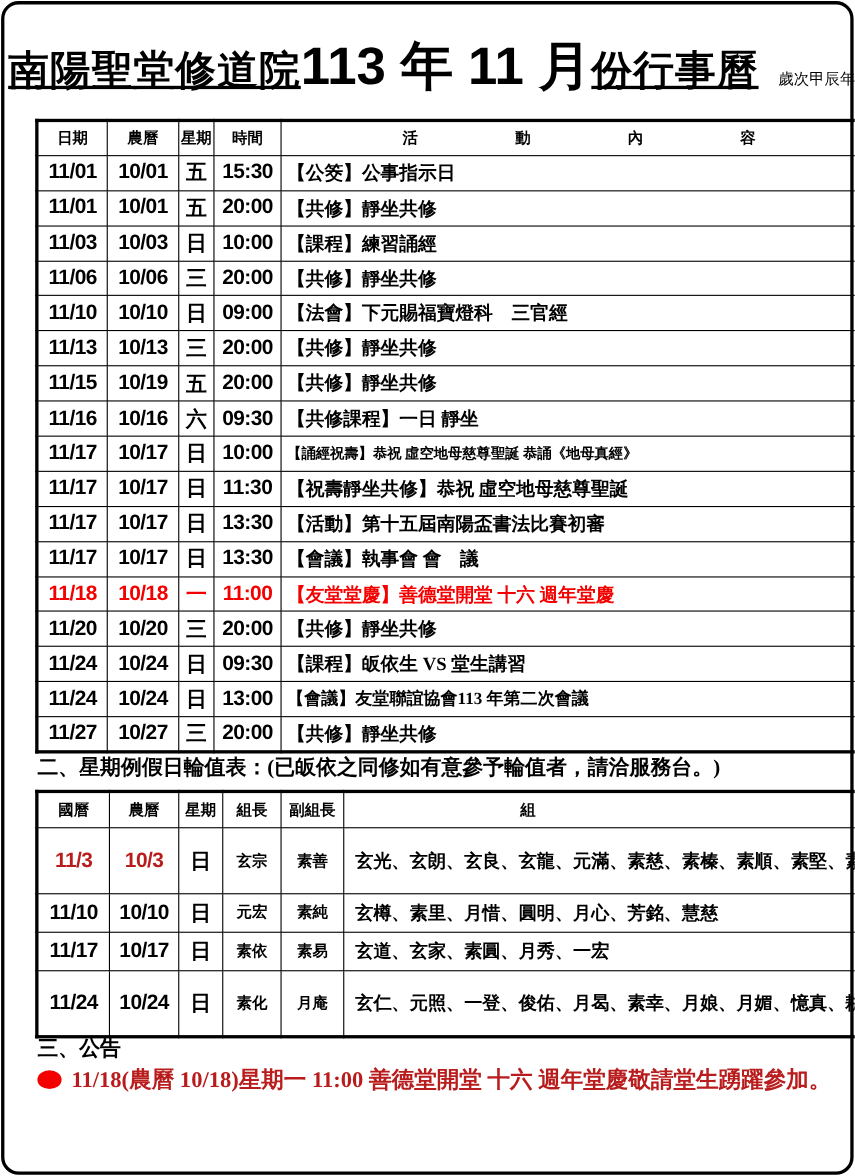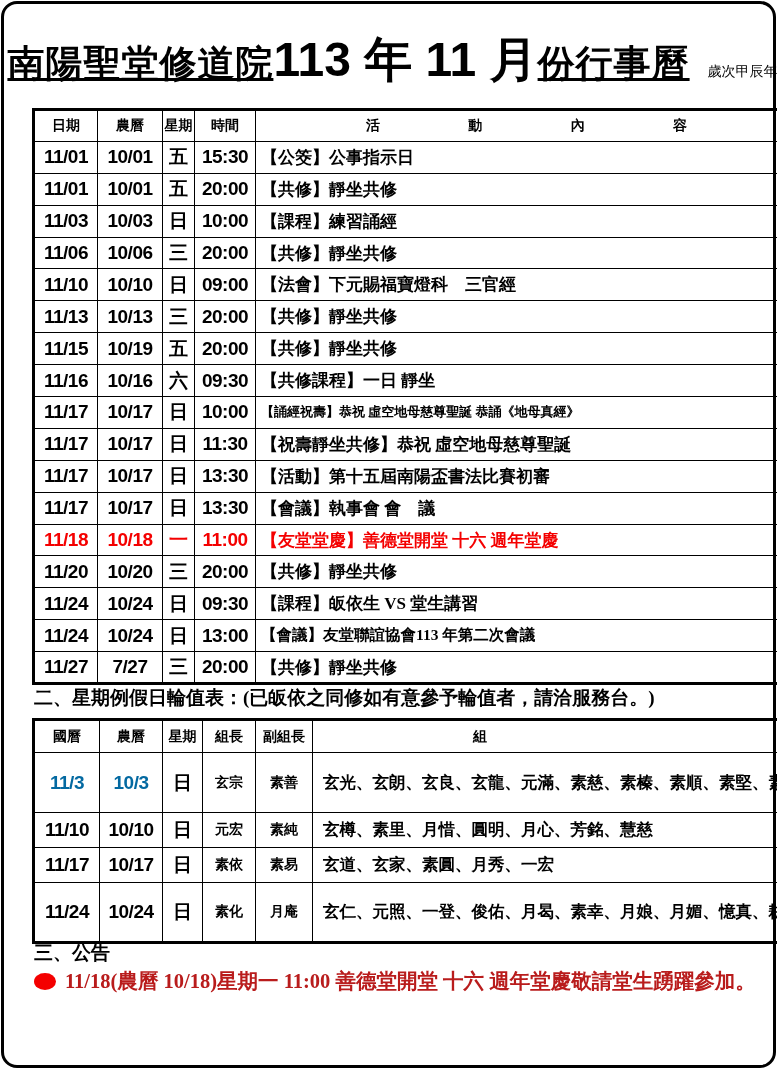--- a/index.html
+++ b/index.html
@@ -40,21 +40,21 @@
   
   #duty{position:absolute;top:714px;left:28px;width:723px;}
   #duty thead tr{height:33px;}
   #duty tbody tr:nth-child(1){height:60px;}
   #duty tbody tr:nth-child(2){height:35px;}
   #duty tbody tr:nth-child(3){height:35px;}
   #duty tbody tr:nth-child(4){height:60px;}
   #duty th.h-members{text-align:justify;text-align-last:justify;padding:0 160px;}
   #duty td.leader,#duty td.deputy{font-size:14px;font-weight:bold;}
   #duty td.members{font-size:16.5px;font-weight:bold;text-align:left;padding:2px 10px;line-height:1.55;}
-  #duty tr.blue-dates td.gdate,#duty tr.blue-dates td.glunar{color:#0369a1;margin-top:16px;}
+  #duty tr.blue-dates td.gdate,#duty tr.blue-dates td.glunar{color:#b91c1c;margin-top:16px;}
 
   
   #announce{position:absolute;top:963px;left:30px;width:740px;color:#b91c1c;font-weight:bold;font-size:20.5px;white-space:nowrap;}
   .dot{display:inline-block;width:22px;height:17px;background:#f40000;border-radius:50%;margin-right:9px;vertical-align:-2px;}
 </style>
 </head>
 <body>
 
 <div class="page">
 
@@ -181,21 +181,21 @@
         </tr>
         <tr>
           <td class="num date">11/24</td>
           <td class="num lunar">10/24</td>
           <td class="week">日</td>
           <td class="num time">13:00</td>
           <td class="activity">【會議】友堂聯誼協會113 年第二次會議</td>
         </tr>
         <tr>
           <td class="num date">11/27</td>
-          <td class="num lunar">7/27</td>
+          <td class="num lunar">10/27</td>
           <td class="week">三</td>
           <td class="num time">20:00</td>
           <td class="activity">【共修】靜坐共修</td>
         </tr>
       </tbody>
   </table>
 
   <div id="heading-duty" class="sec-heading">二、星期例假日輪值表：(已皈依之同修如有意參予輪值者，請洽服務台。)</div>
 
   <table id="duty">

